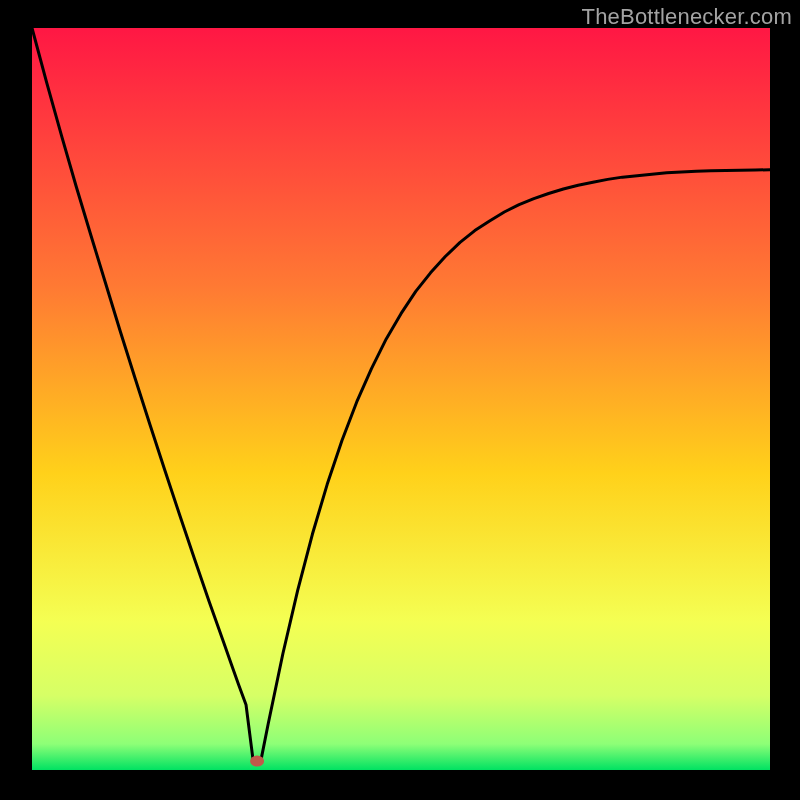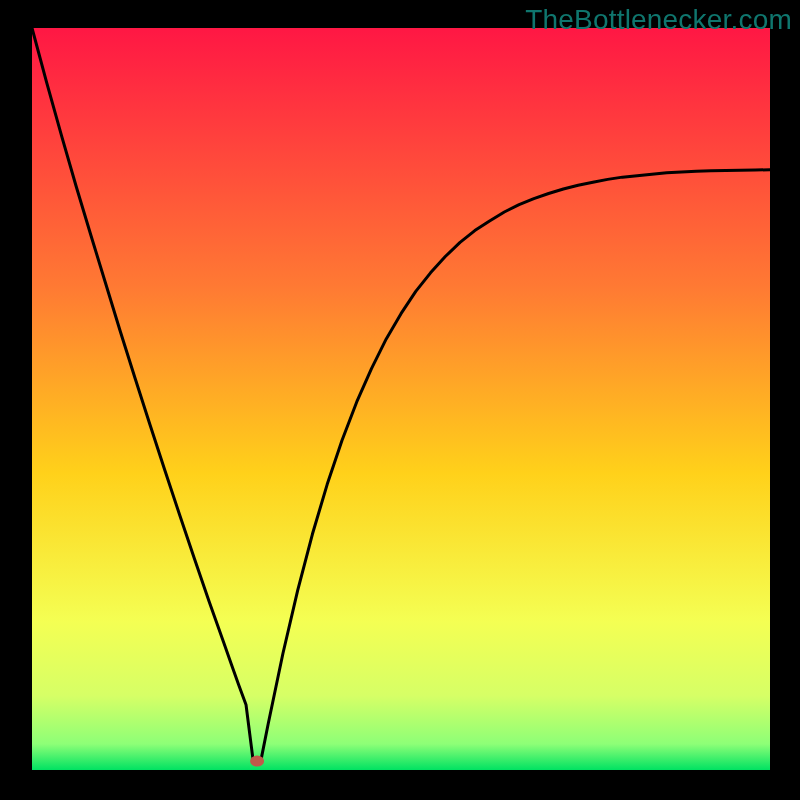--- a/index.html
+++ b/index.html
@@ -16,23 +16,23 @@
     width: 800px;
     height: 800px;
   }
   svg {
     display: block;
   }
   .watermark {
     position: absolute;
     top: 4px;
     right: 8px;
-    font-size: 28px;
+    font-size: 22px;
     font-weight: 400;
-    color: #0f766e;
+    color: #a3a3a3;
     font-family: Arial, Helvetica, sans-serif;
     letter-spacing: 0.2px;
   }
 </style>
 </head>
 <body>
 
 <div class="canvas-wrap">
   <svg id="chart-svg" width="800" height="800" viewBox="0 0 800 800">
     <defs>

